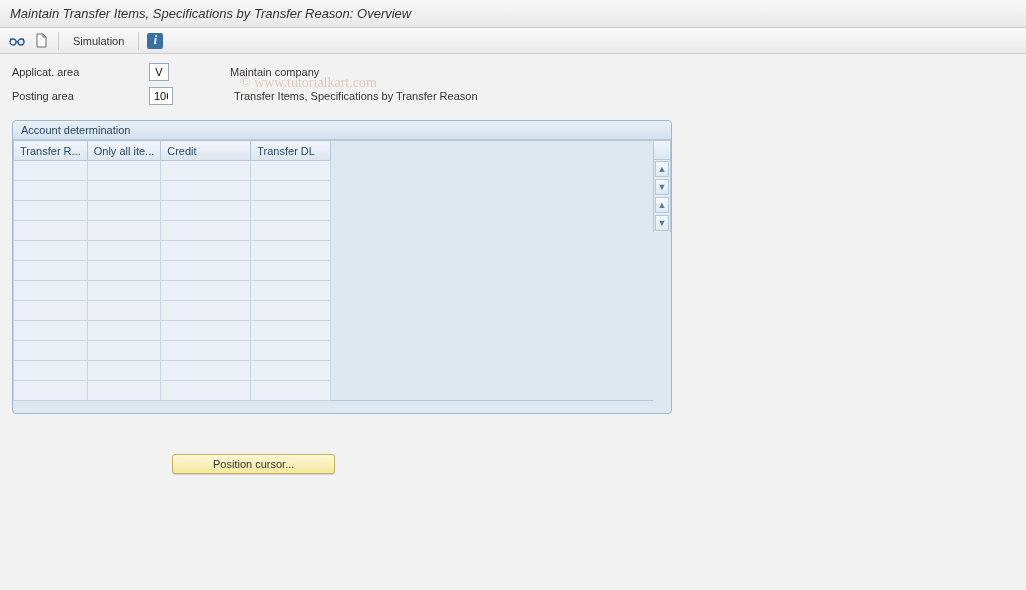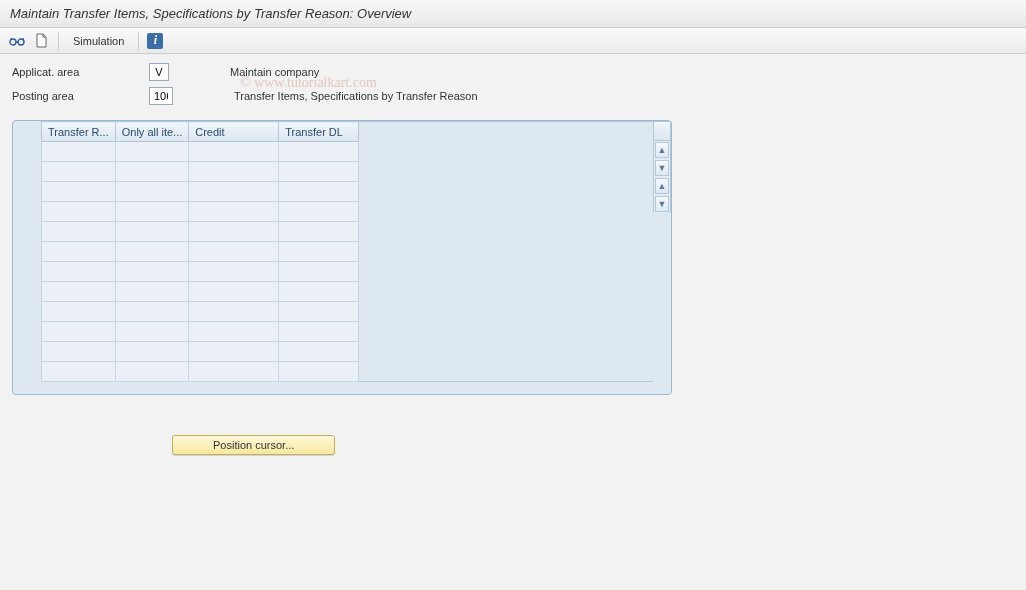--- a/index.html
+++ b/index.html
@@ -81,21 +81,20 @@
       font-size: 11px;
     }
     .table-wrap {
       margin: 0;
       display: flex;
       position: relative;
     }
     .grid {
       border-collapse: collapse;
       background: #5eead4;
-      margin-left: 28px;
     }
     .grid th {
       background: linear-gradient(to bottom, #f0f5fa, #dce6ef);
       border: 1px solid #b5c8da;
       padding: 3px 6px;
       text-align: left;
       font-weight: normal;
       color: #2a4a6a;
       height: 20px;
       white-space: nowrap;
@@ -199,20 +198,21 @@
     <span class="form-desc">Maintain company</span>
   </div>
 
   <div class="form-row">
     <span class="form-label">Posting area</span>
     <input class="form-input input-posting" readonly="" value="1062" style="">
     <span class="form-desc">Transfer Items, Specifications by Transfer Reason</span>
   </div>
 
   <div class="panel">
+    <div class="panel-title">Account determination</div>
     <div class="table-wrap">
       <table class="grid">
         <thead>
           <tr>
             <th class="col-a">Transfer R...</th>
             <th class="col-b">Only all ite...</th>
             <th class="col-c">Credit</th>
             <th class="col-d">Transfer DL</th>
           </tr>
         </thead>

